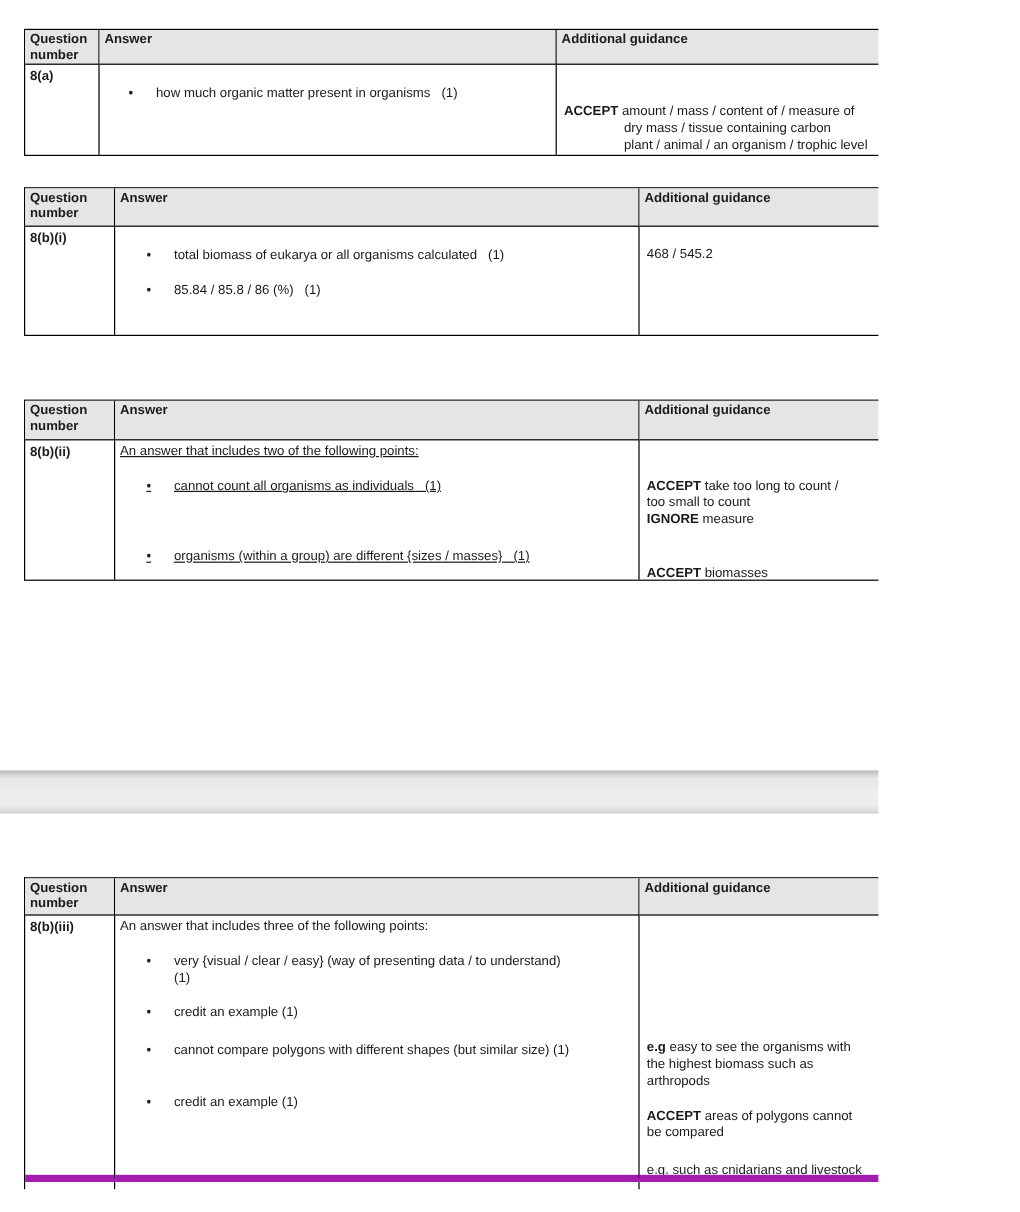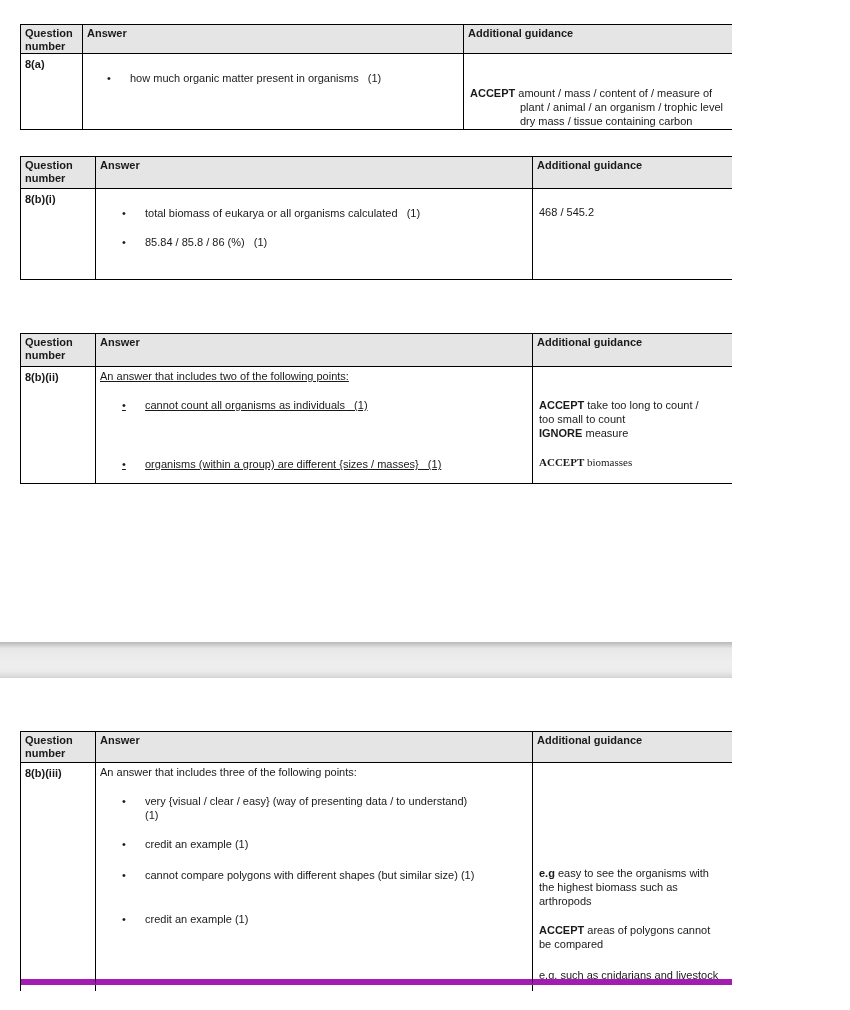--- a/index.html
+++ b/index.html
@@ -70,22 +70,22 @@
 
     <div class="cell qcell">8(a)</div>
     <div class="cell" style="padding-top:17px;">
       <div class="bul t1bul">
         <span class="dot">•</span>
         <span class="txt">how much organic matter present in organisms   (1)</span>
       </div>
     </div>
     <div class="cell gcell" style="padding-top:32px;">
       <div class="gl"><b>ACCEPT</b> <span>amount / mass / content of / measure of</span></div>
+      <div class="gl indent50">dry mass / tissue containing carbon</div>
       <div class="gl indent50">plant / animal / an organism / trophic level</div>
-      <div class="gl indent50">dry mass / tissue containing carbon</div>
     </div>
     <div class="cell last markcell" style="padding-top:28px;">(1)</div>
   </div>
 
   <div class="mstable" style="left:20px; top:156px; width:813px; grid-template-columns:75px 437px 216px 1fr; grid-template-rows:32px 90px;">
     <div class="cell th">Question number</div>
     <div class="cell th">Answer</div>
     <div class="cell th">Additional guidance</div>
     <div class="cell th last">Mark</div>
 
@@ -121,21 +121,21 @@
       </div>
       <div class="bul t234bul" style="margin-top:45px;">
         <span class="dot">•</span>
         <span class="txt">organisms (within a group) are different {sizes / masses}   (1)</span>
       </div>
     </div>
     <div class="cell gcell" style="padding-top:31px;">
       <div class="gl"><b>ACCEPT</b> <span>take too long to count /</span></div>
       <div class="gl">too small to count</div>
       <div class="gl"><b>IGNORE</b> <span>measure</span></div>
-      <div class="gl" style="margin-top:15px;font-family:Liberation Serif, serif;"><b>ACCEPT</b> <span>biomasses</span></div>
+      <div class="gl" style="margin-top:31px;"><b>ACCEPT</b> <span>biomasses</span></div>
     </div>
     <div class="cell last markcell" style="padding-top:88px;">(2)</div>
   </div>
 
   <div class="band" style="top:642px; height:36px;"></div>
 
   <div class="mstable noBottom" style="left:20px; top:731px; width:813px; grid-template-columns:75px 437px 216px 1fr; grid-template-rows:31px 222px 6px;">
     <div class="cell th">Question number</div>
     <div class="cell th">Answer</div>
     <div class="cell th">Additional guidance</div>

